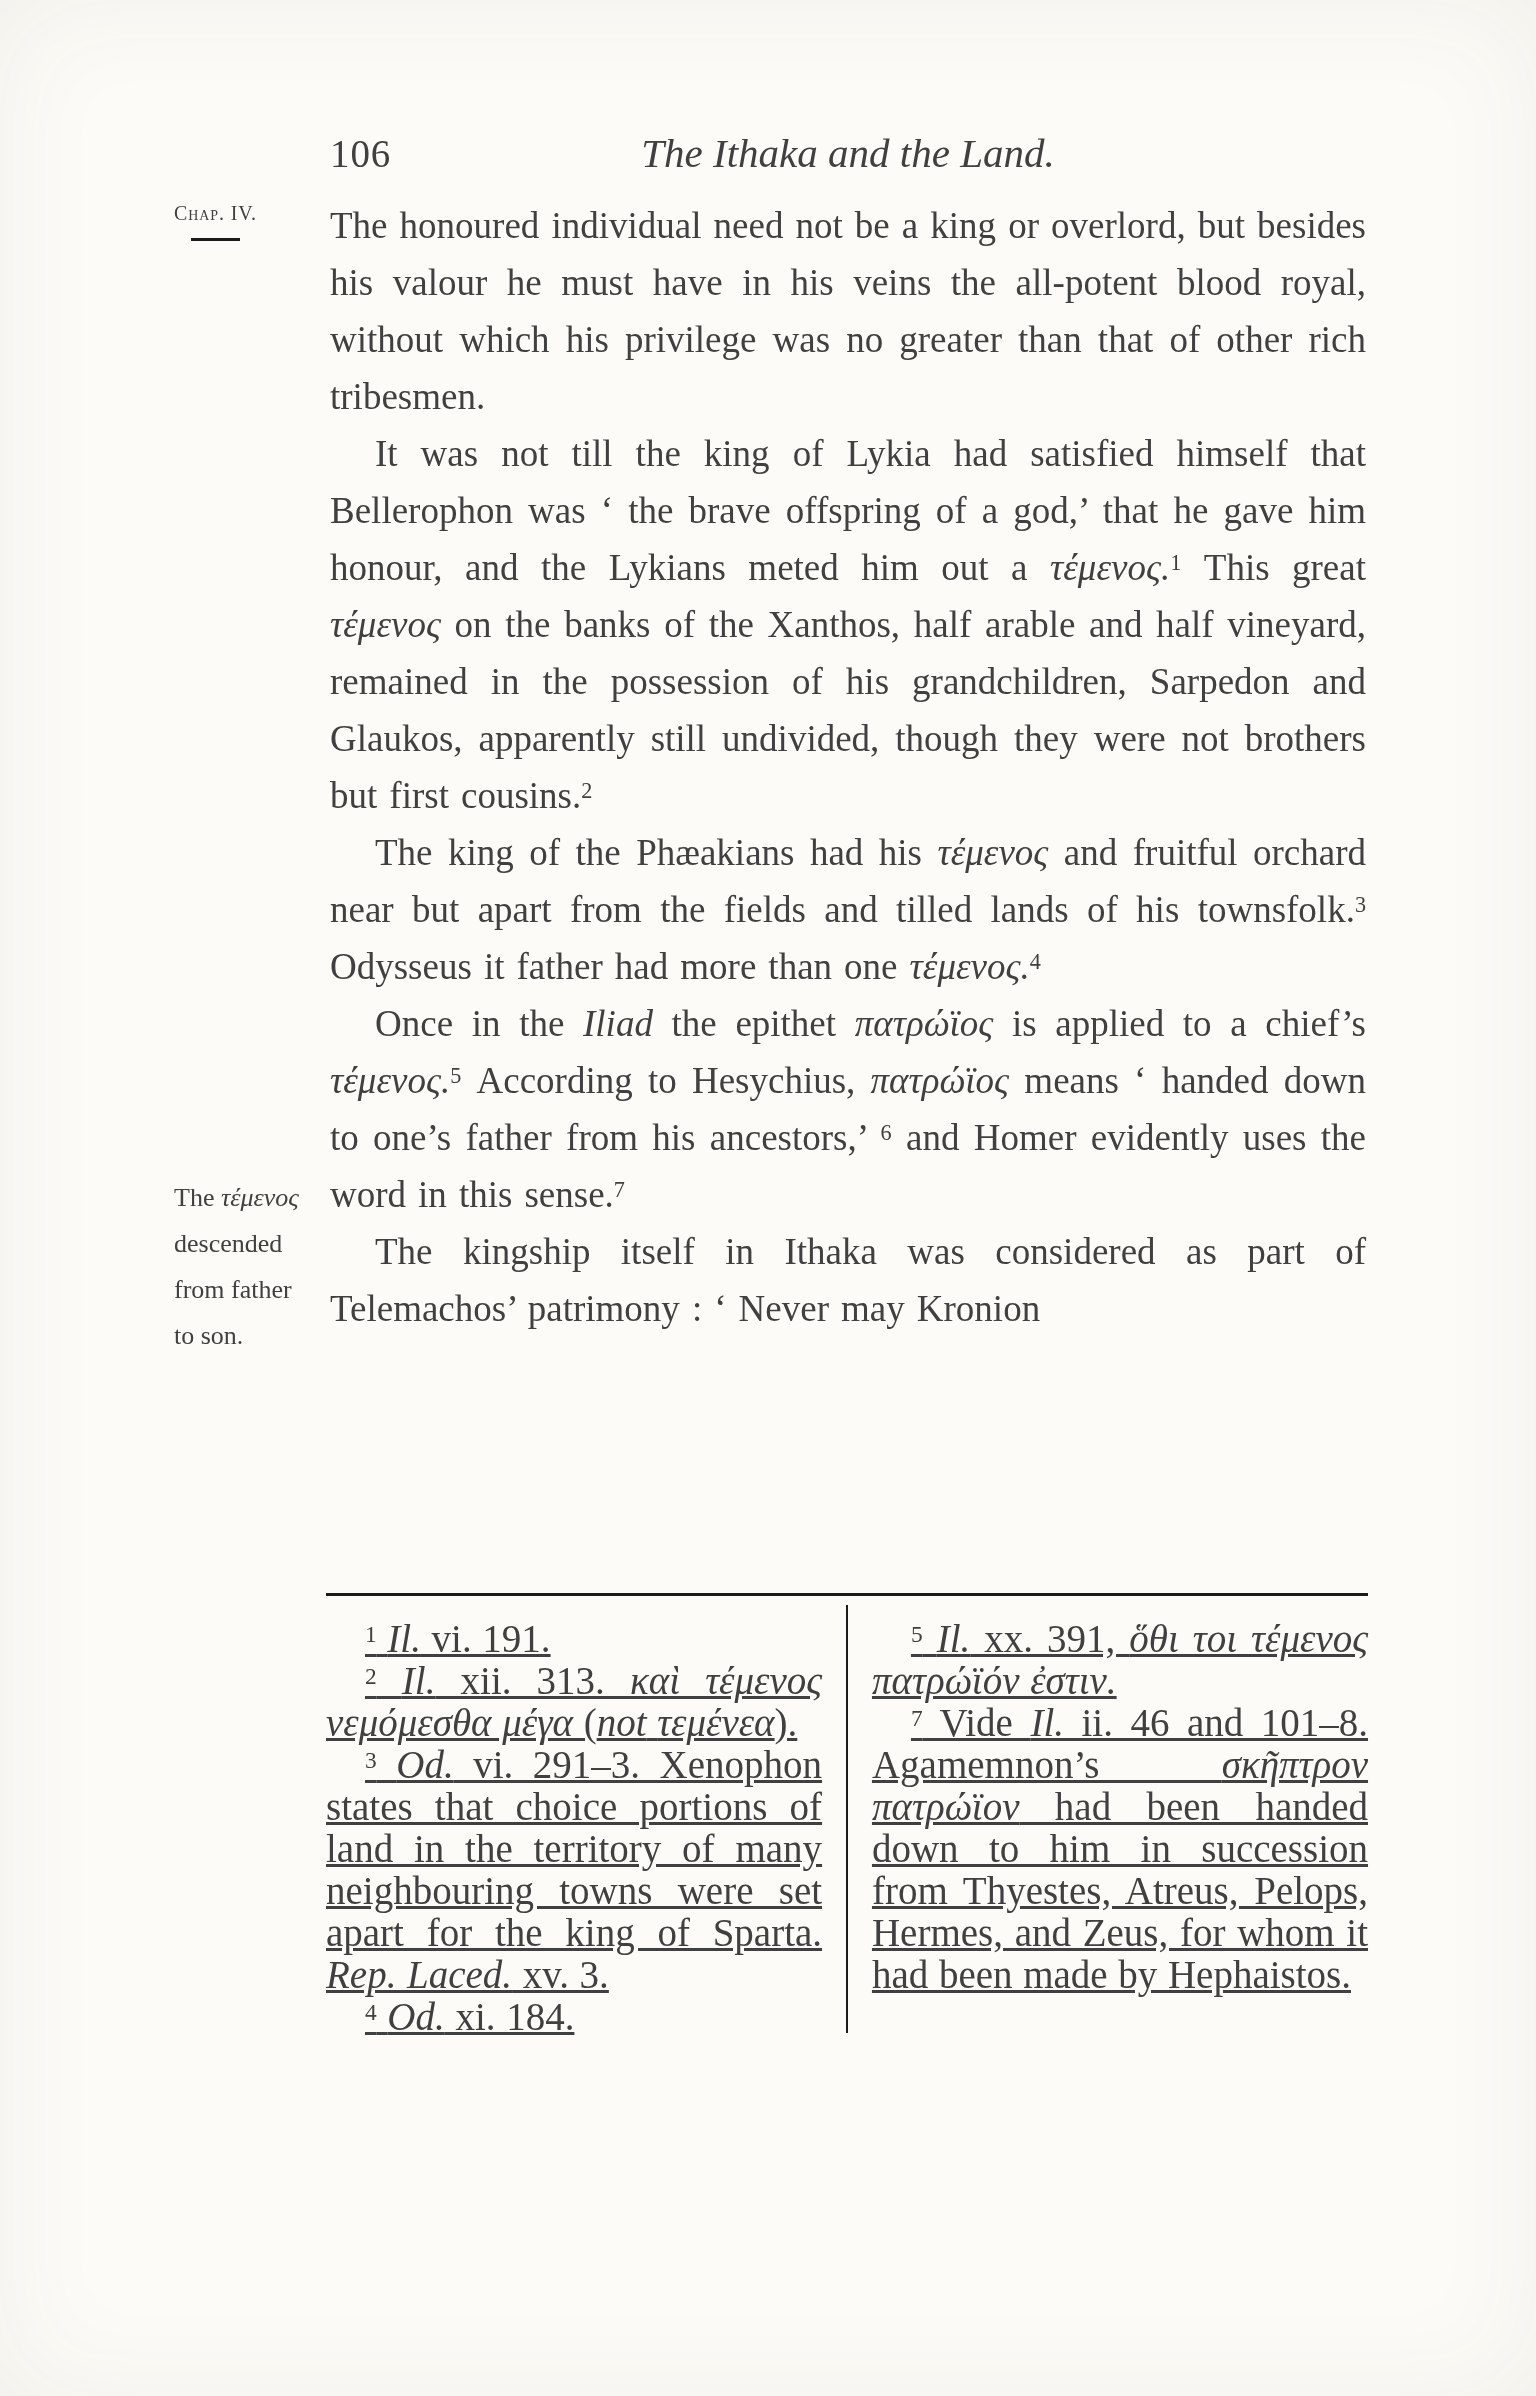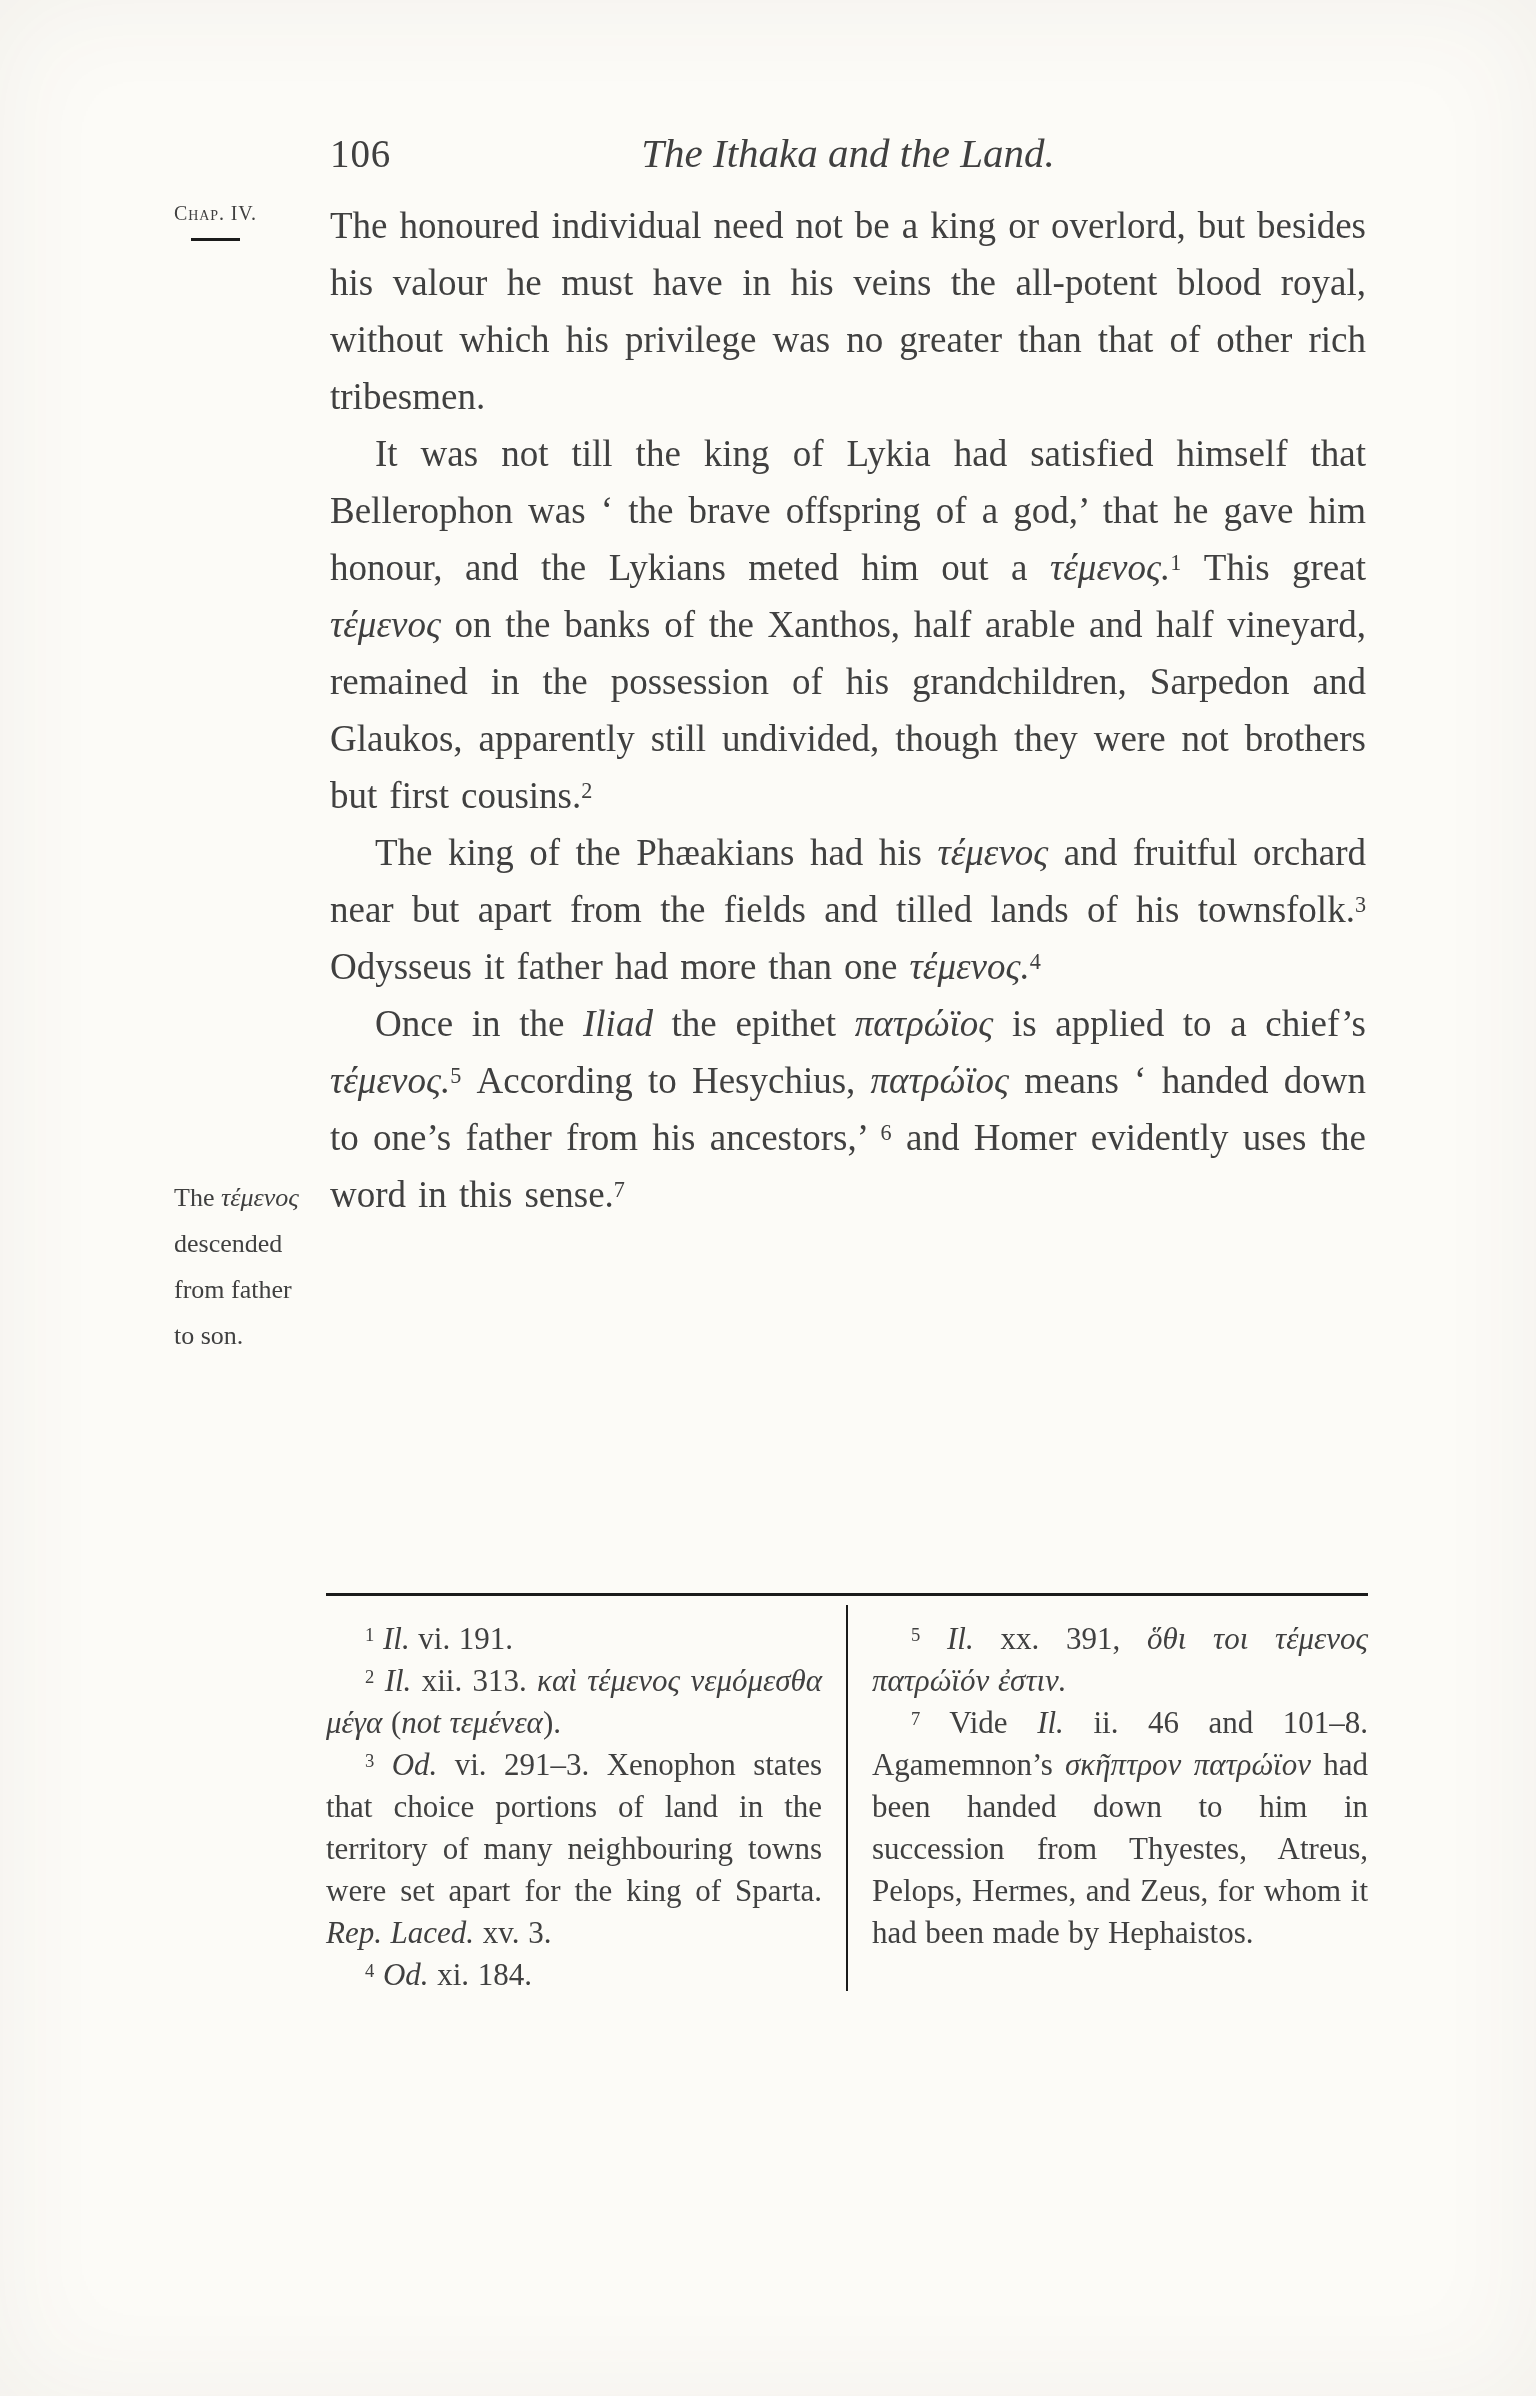--- a/index.html
+++ b/index.html
@@ -119,25 +119,26 @@
   }
   .fn-col.left  { padding-right: 24px; }
   .fn-col.right { padding-left: 24px; }
   .fn-divider {
     width: 1.9px;
     background: #1b1b1b;
     margin-top: -13px;
     margin-bottom: 5.6px;
   }
   .footnote {
-    font-size: 31px;
+    font-size: 39px;
     line-height: 42px;
     text-align: justify;
     text-indent: 39px;
     word-spacing: 0.9px;
+    text-decoration: underline;
   }
 </style>
 </head>
 <body>
 
 <div class="page">
 
   <header class="page-header">
     <span class="page-number">106</span>
     <div class="running-title">The Ithaka and the Land.</div>
@@ -149,20 +150,21 @@
   </aside>
 
   <aside class="side-note"><span>The </span><i>τέμενος</i><span> descended from father to son.</span></aside>
 
   <main class="text-block">
     <div id="body-paragraphs">
         <p class="para"><span>The honoured individual need not be a king or overlord, but besides his valour he must have in his veins the all-potent blood royal, without which his privilege was no greater than that of other rich tribesmen.</span></p>
         <p class="para indent"><span>It was not till the king of Lykia had satisfied himself that Bellerophon was ‘ the brave offspring of a god,’ that he gave him honour, and the Lykians meted him out a </span><i>τέμενος.</i><sup>1</sup><span>  This great </span><i>τέμενος</i><span> on the banks of the Xanthos, half arable and half vineyard, remained in the possession of his grandchildren, Sarpedon and Glaukos, apparently still undivided, though they were not brothers but first cousins.</span><sup>2</sup></p>
         <p class="para indent"><span>The king of the Phæakians had his </span><i>τέμενος</i><span> and fruitful orchard near but apart from the fields and tilled lands of his townsfolk.</span><sup>3</sup><span>  Odysseus it father had more than one </span><i>τέμενος.</i><sup>4</sup></p>
         <p class="para indent"><span>Once in the </span><i>Iliad</i><span> the epithet </span><i>πατρώϊος</i><span> is applied to a chief’s </span><i>τέμενος.</i><sup>5</sup><span>  According to Hesychius, </span><i>πατρώϊος</i><span> means ‘ handed down to one’s father from his ancestors,’ </span><sup>6</sup><span> and Homer evidently uses the word in this sense.</span><sup>7</sup></p>
+        <p class="para indent"><span>The kingship itself in Ithaka was considered as part of Telemachos’ patrimony : ‘ Never may Kronion</span></p>
       </div>
   </main>
 
   <section class="footnote-section">
     <div class="footnote-rule"></div>
     <div class="footnotes">
       <div class="fn-col left" id="fn-left">
           <p class="footnote"><sup>1</sup><span> </span><i>Il.</i><span> vi. 191.</span></p>
           <p class="footnote"><sup>2</sup><span> </span><i>Il.</i><span> xii. 313.  </span><i>καὶ τέμενος νεμόμεσθα μέγα</i><span> (</span><i>not</i><span> </span><i>τεμένεα</i><span>).</span></p>
           <p class="footnote"><sup>3</sup><span> </span><i>Od.</i><span> vi. 291–3.  Xenophon states that choice portions of land in the territory of many neighbouring towns were set apart for the king of Sparta.  </span><i>Rep. Laced.</i><span> xv. 3.</span></p>

